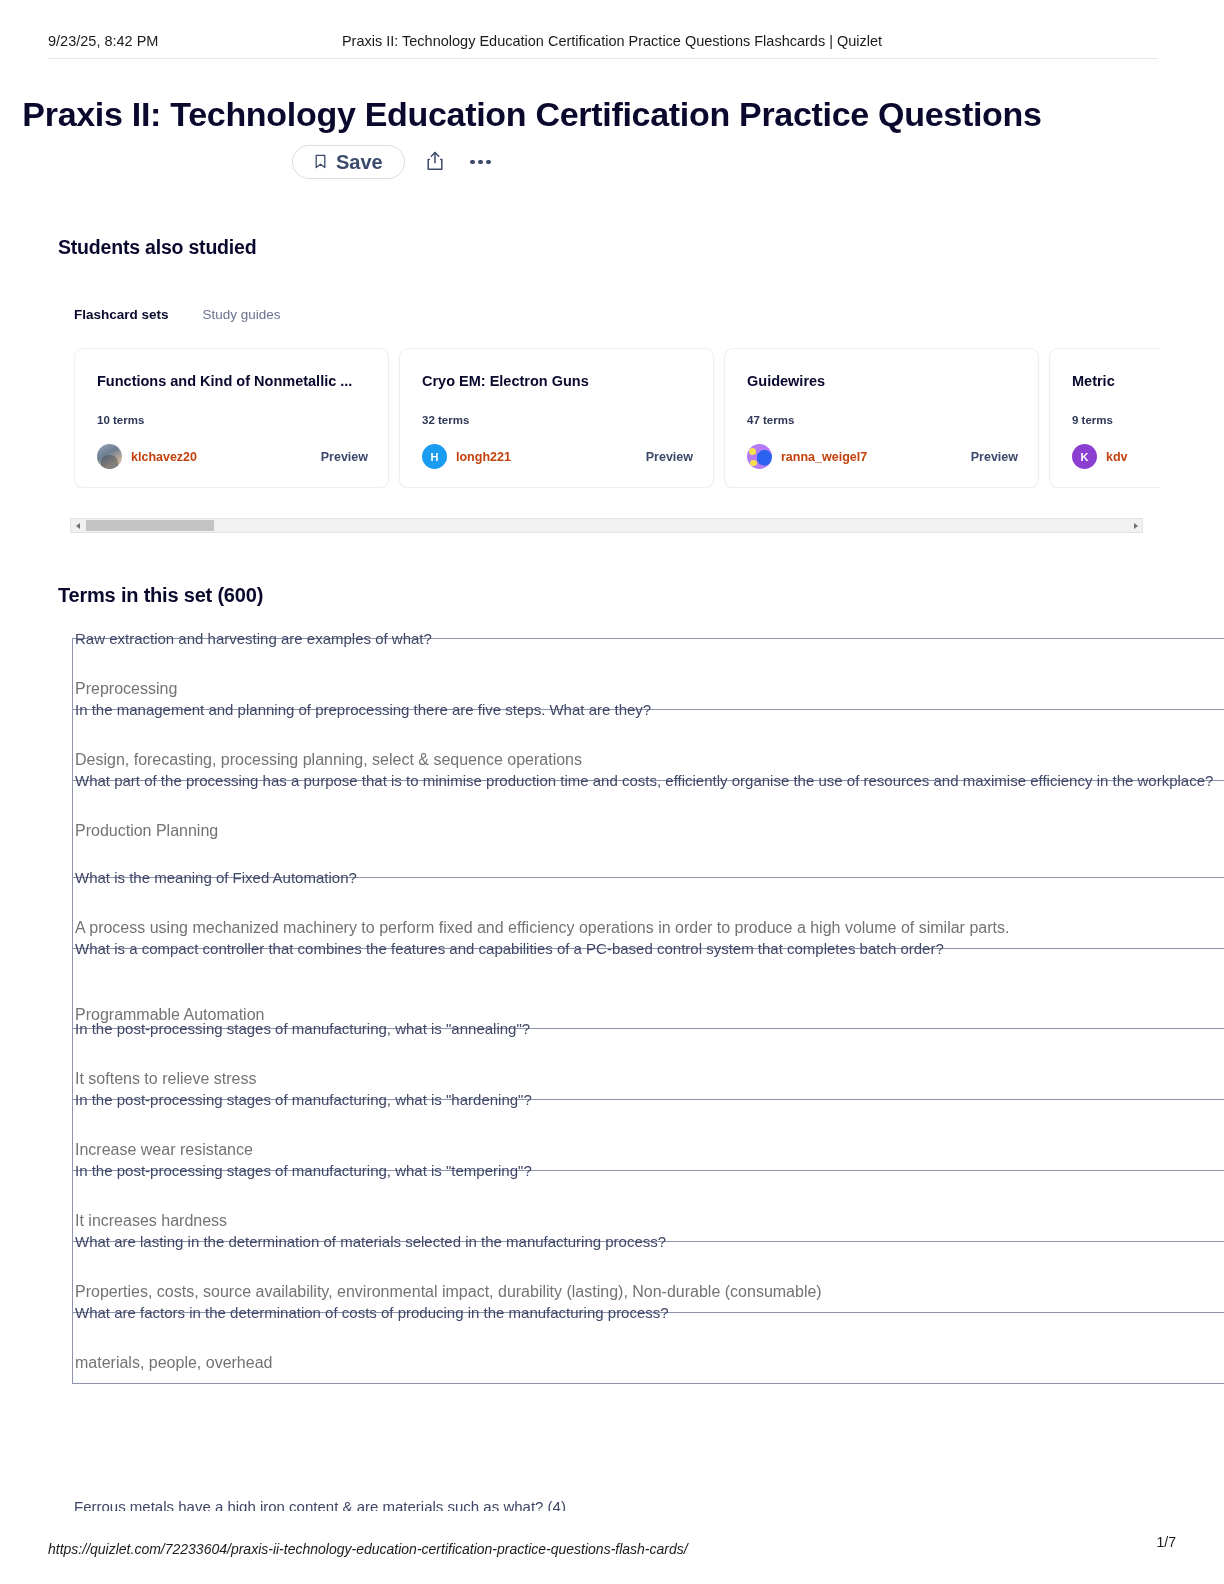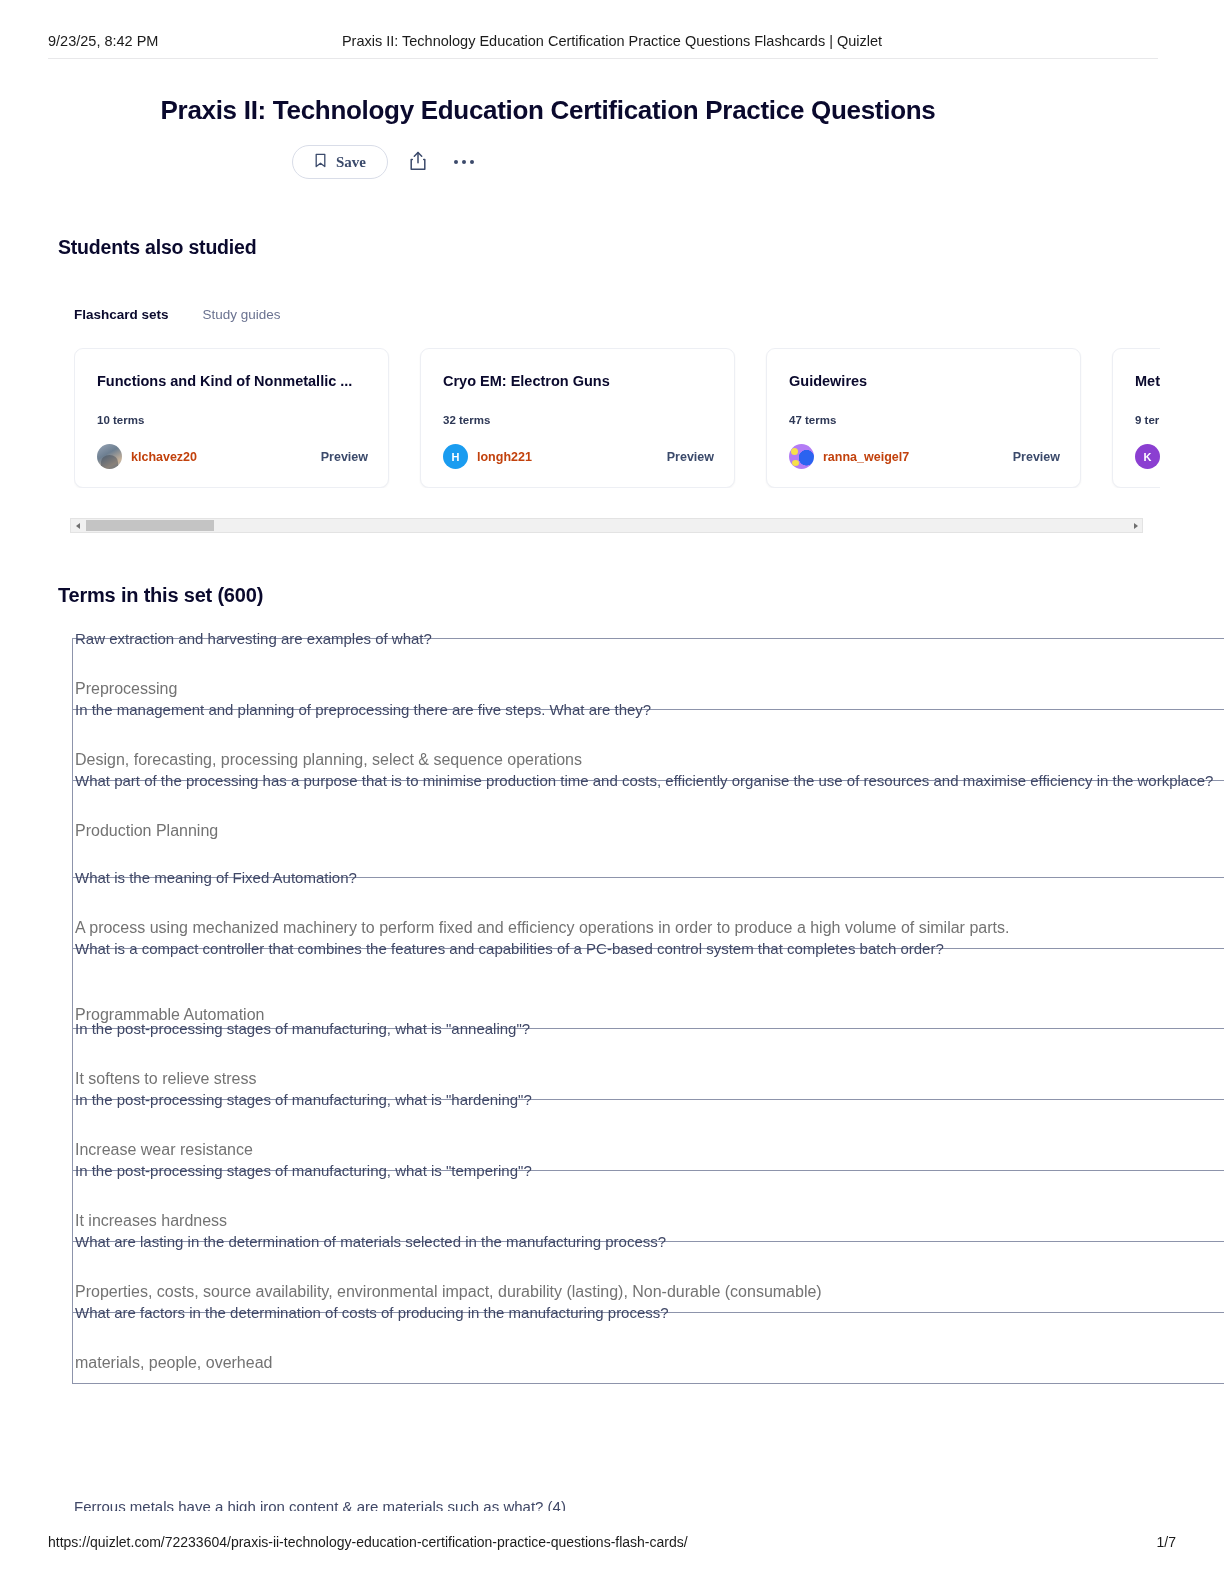--- a/index.html
+++ b/index.html
@@ -46,24 +46,24 @@
     left: 48px;
     width: 1110px;
     height: 1px;
     background: #e8e8ea;
   }
 
   
   .set-title {
     position: absolute;
     top: 95px;
-    left: 16px;
+    left: 0;
     width: 1064px;
     text-align: center;
-    font-size: 26px;
+    font-size: 34px;
     font-weight: 700;
     letter-spacing: -0.3px;
     color: #0a092d;
   }
 
   
   .actions {
     position: absolute;
     top: 145px;
     left: 292px;
@@ -74,25 +74,24 @@
   .save-btn {
     display: flex;
     align-items: center;
     justify-content: center;
     gap: 9px;
     height: 34px;
     padding: 0 21px;
     border: 1.4px solid #d9dde8;
     border-radius: 20px;
     background: #ffffff;
-    font-size: 15px;
+    font-size: 20px;
     font-weight: 600;
     color: #3b4a6b;
     cursor: pointer;
-    font-family: Liberation Serif, serif;
   }
   .icon-btn {
     display: flex;
     align-items: center;
     justify-content: center;
     width: 32px;
     height: 32px;
     background: transparent;
     border: none;
     cursor: pointer;
@@ -129,21 +128,21 @@
   .carousel {
     position: absolute;
     top: 348px;
     left: 74px;
     width: 1086px;
     height: 140px;
     overflow: hidden;
   }
   .card-track {
     display: flex;
-    gap: 31px;
+    gap: 10px;
     height: 140px;
   }
   .set-card {
     flex: 0 0 315px;
     width: 315px;
     height: 140px;
     border: 1px solid #edeff4;
     border-radius: 9px;
     background: #ffffff;
     box-shadow: 0 1px 2px rgba(18,20,40,.05);
@@ -318,21 +317,21 @@
   
   .print-footer {
     position: absolute;
     bottom: 28px;
     left: 0;
     width: 1224px;
     height: 22px;
     font-size: 14px;
     color: #1b1b1b;
   }
-  .pf-url { position: absolute; left: 48px; top: 0; }
+  .pf-url { position: absolute; left: 48px; top: 7px; font-style: italic; }
   .pf-page { position: absolute; right: 48px; top: 0; }
 </style>
 </head>
 <body>
 
 <div class="page">
 
   <div class="print-header">
     <span class="ph-date">9/23/25, 8:42 PM</span>
     <span class="ph-title">Praxis II: Technology Education Certification Practice Questions Flashcards | Quizlet</span>

